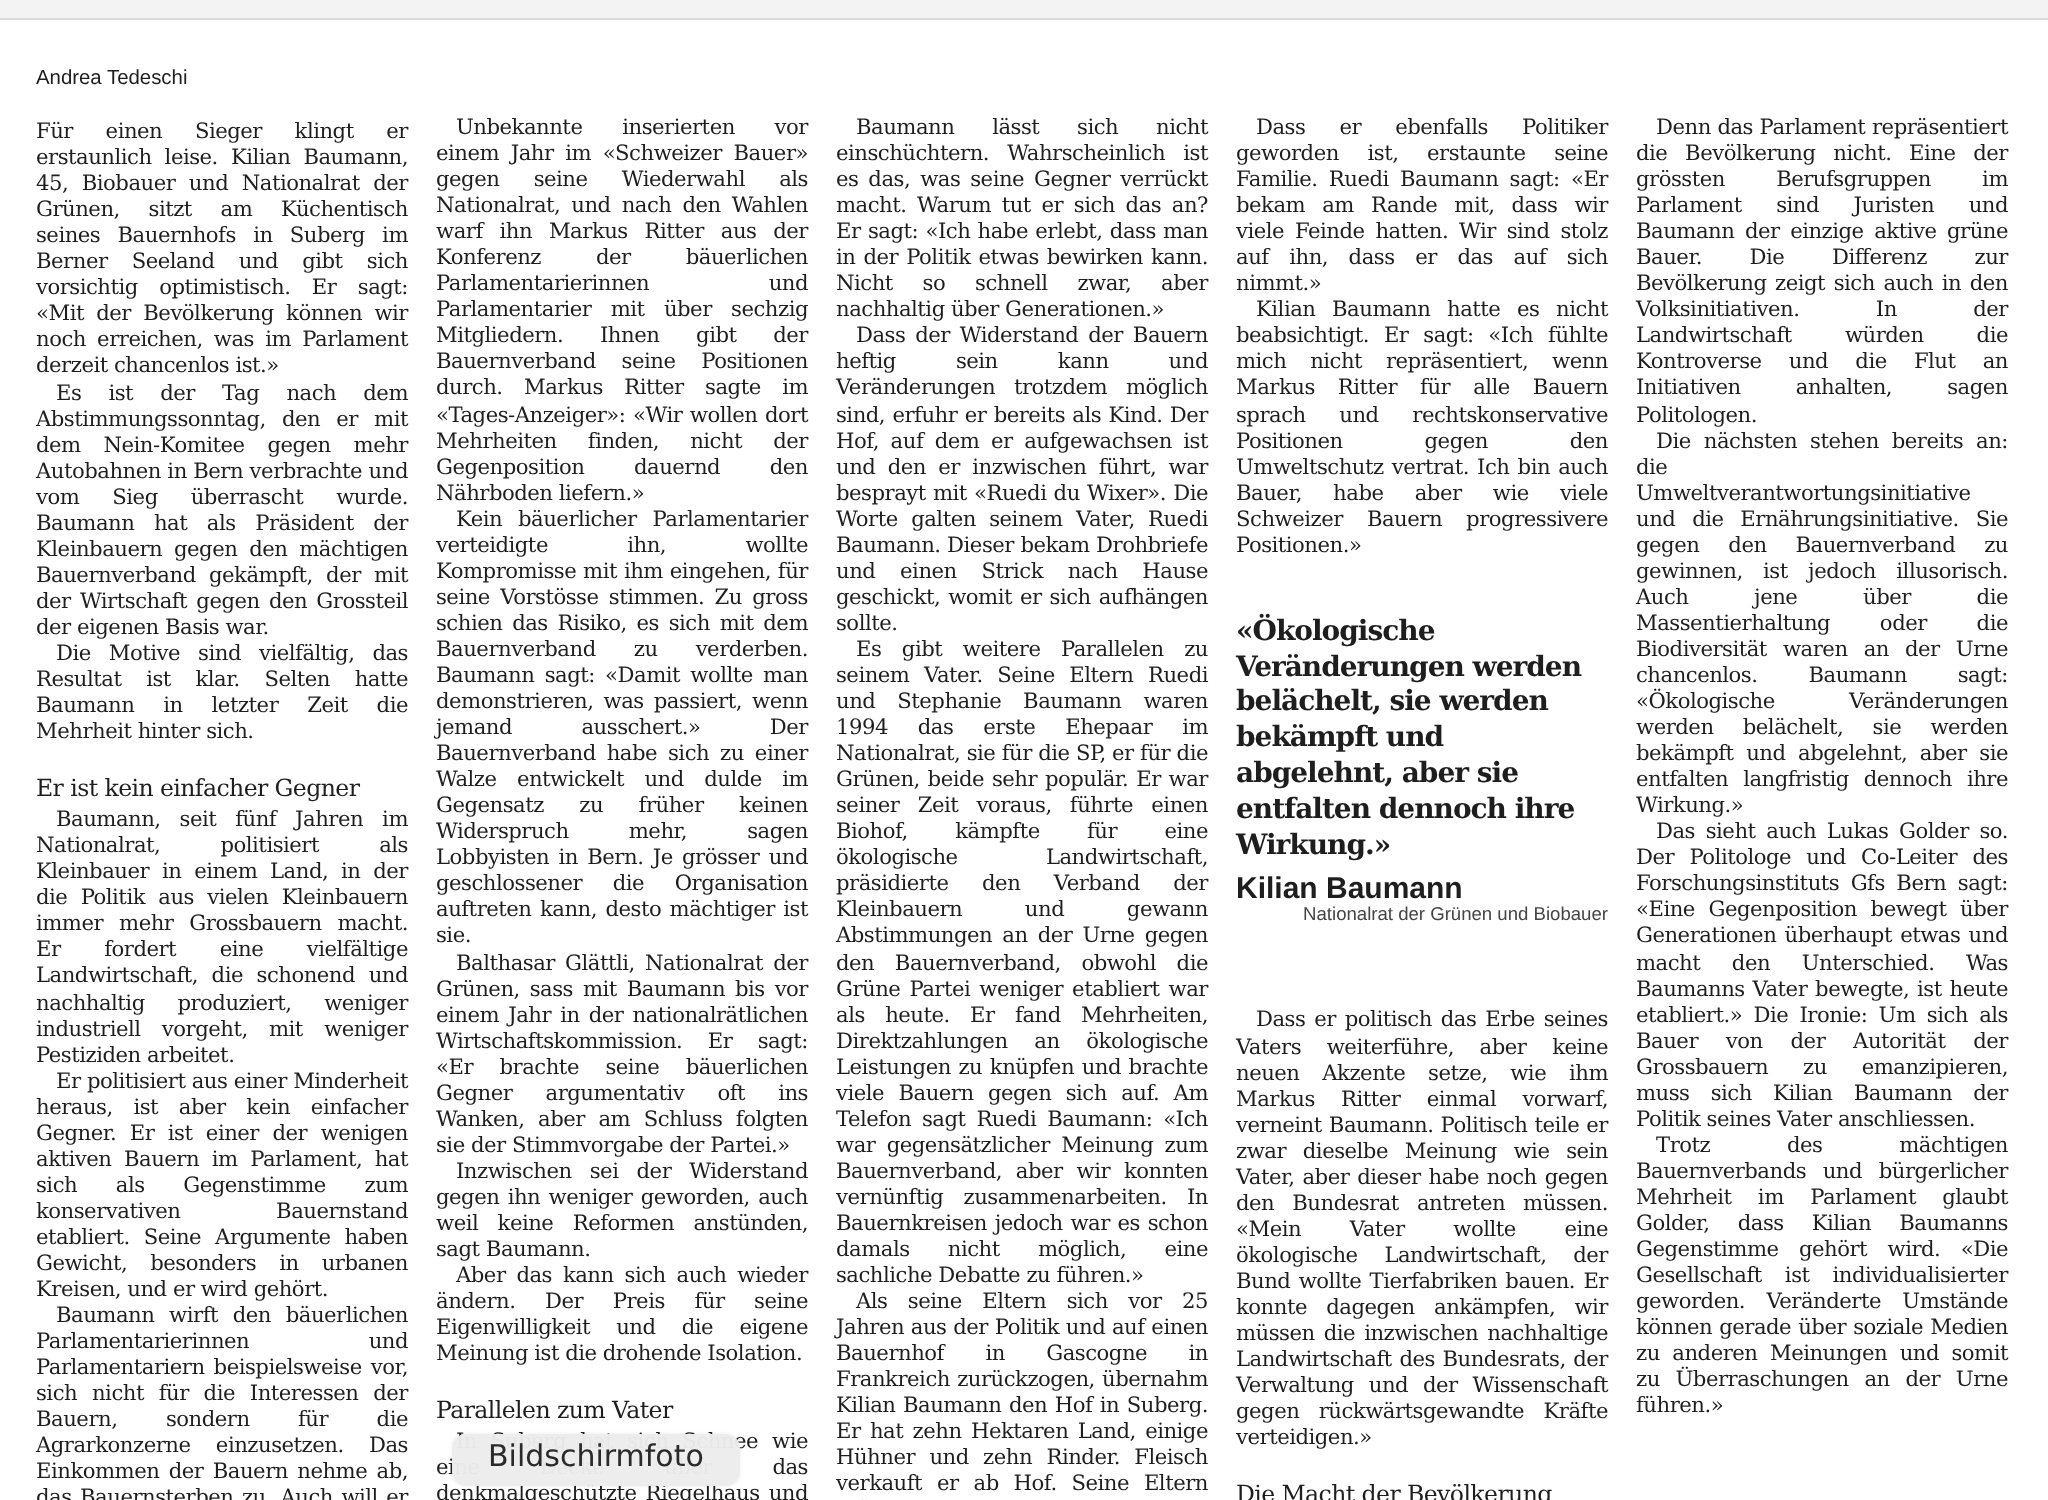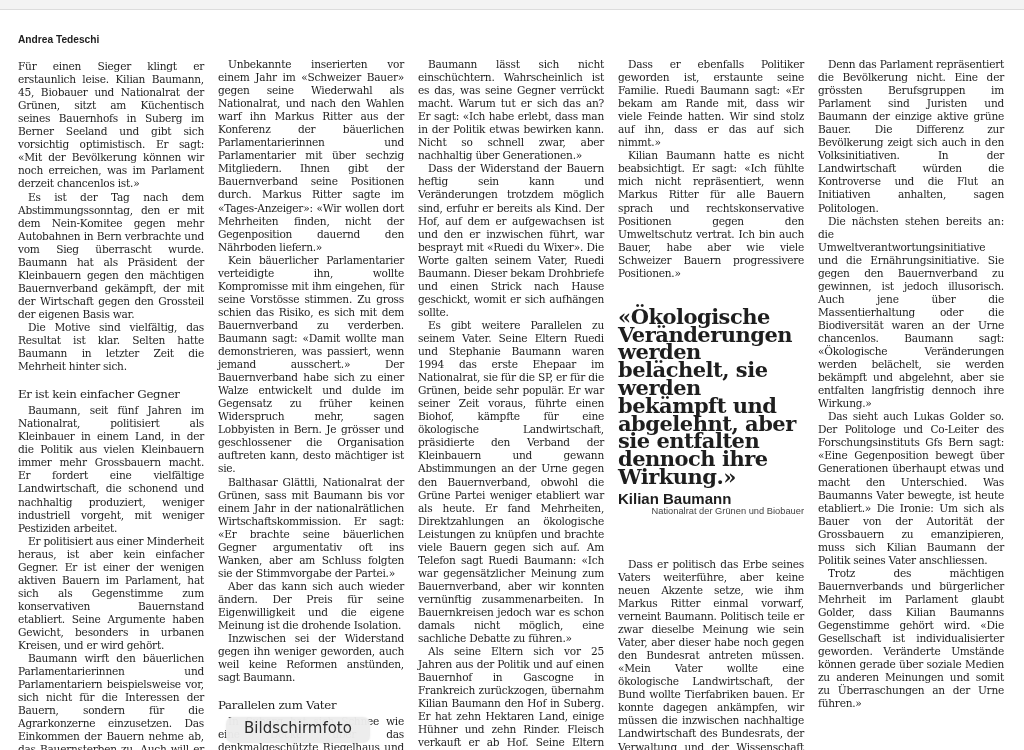--- a/index.html
+++ b/index.html
@@ -18,30 +18,30 @@
     display: flex; gap: 14px;
   }
   .col {
     width: 186px; flex: 0 0 186px;
     font-size: 10.6px; line-height: 13.05px;
     text-align: justify; hyphens: auto; letter-spacing: -0.25px;
   }
   .col p { margin: 0; text-indent: 10px; }
   .col p.first { text-indent: 0; }
   .author {
-    font-family: "Liberation Sans", sans-serif; font-weight: bold;
+    font-family: "Liberation Sans", sans-serif; font-weight: normal;
     font-size: 10.2px; margin: 5px 0 14px 0; letter-spacing: 0;
   }
   .subhead {
     font-weight: normal; font-size: 11.8px; line-height: 15px;
     margin: 14px 0 2px 0; letter-spacing: -0.3px; text-align: left;
   }
   .pullquote { margin: 28px 0 40px 0; }
   .pullquote .qtext {
-    font-weight: bold; font-size: 21px; line-height: 17.8px;
+    font-weight: bold; font-size: 14px; line-height: 17.8px;
     letter-spacing: -0.5px; text-align: left; margin: 0 0 6px 0;
   }
   .pullquote .qname {
     font-family: "Liberation Sans", sans-serif; font-weight: bold;
     font-size: 15px; letter-spacing: 0; text-align: left;
   }
   .pullquote .qrole {
     font-family: "Liberation Sans", sans-serif; font-size: 9.3px;
     color: #444; letter-spacing: 0; text-align: right;
   }
@@ -66,22 +66,22 @@
       <p>Die Motive sind vielfältig, das Resultat ist klar. Selten hatte Baumann in letzter Zeit die Mehrheit hinter sich.</p>
       <div class="subhead">Er ist kein einfacher Gegner</div>
       <p>Baumann, seit fünf Jahren im Nationalrat, politisiert als Kleinbauer in einem Land, in der die Politik aus vielen Kleinbauern immer mehr Grossbauern macht. Er fordert eine vielfältige Landwirtschaft, die schonend und nachhaltig produziert, weniger industriell vorgeht, mit weniger Pestiziden arbeitet.</p>
       <p>Er politisiert aus einer Minderheit heraus, ist aber kein einfacher Gegner. Er ist einer der wenigen aktiven Bauern im Parlament, hat sich als Gegenstimme zum konservativen Bauernstand etabliert. Seine Argumente haben Gewicht, besonders in urbanen Kreisen, und er wird gehört.</p>
       <p>Baumann wirft den bäuerlichen Parlamentarierinnen und Parlamentariern beispielsweise vor, sich nicht für die Interessen der Bauern, sondern für die Agrarkonzerne einzusetzen. Das Einkommen der Bauern nehme ab, das Bauernsterben zu. Auch will er als Rindfleischproduzent den Fleischkonsum reduzieren.</p>
     </div>
   <div class="col" style="padding-top: 30px;">
       <p>Unbekannte inserierten vor einem Jahr im «Schweizer Bauer» gegen seine Wiederwahl als Nationalrat, und nach den Wahlen warf ihn Markus Ritter aus der Konferenz der bäuerlichen Parlamentarierinnen und Parlamentarier mit über sechzig Mitgliedern. Ihnen gibt der Bauernverband seine Positionen durch. Markus Ritter sagte im «Tages-Anzeiger»: «Wir wollen dort Mehrheiten finden, nicht der Gegenposition dauernd den Nährboden liefern.»</p>
       <p>Kein bäuerlicher Parlamentarier verteidigte ihn, wollte Kompromisse mit ihm eingehen, für seine Vorstösse stimmen. Zu gross schien das Risiko, es sich mit dem Bauernverband zu verderben. Baumann sagt: «Damit wollte man demonstrieren, was passiert, wenn jemand ausschert.» Der Bauernverband habe sich zu einer Walze entwickelt und dulde im Gegensatz zu früher keinen Widerspruch mehr, sagen Lobbyisten in Bern. Je grösser und geschlossener die Organisation auftreten kann, desto mächtiger ist sie.</p>
       <p>Balthasar Glättli, Nationalrat der Grünen, sass mit Baumann bis vor einem Jahr in der nationalrätlichen Wirtschaftskommission. Er sagt: «Er brachte seine bäuerlichen Gegner argumentativ oft ins Wanken, aber am Schluss folgten sie der Stimmvorgabe der Partei.»</p>
+      <p>Inzwischen sei der Widerstand gegen ihn weniger geworden, auch weil keine Reformen anstünden, sagt Baumann.</p>
       <p>Aber das kann sich auch wieder ändern. Der Preis für seine Eigenwilligkeit und die eigene Meinung ist die drohende Isolation.</p>
-      <p>Inzwischen sei der Widerstand gegen ihn weniger geworden, auch weil keine Reformen anstünden, sagt Baumann.</p>
       <div class="subhead">Parallelen zum Vater</div>
       <p>In Suberg hat sich Schnee wie eine Decke über das denkmalgeschützte Riegelhaus und das Feld gelegt, das umgeben ist von Bächen und Apfelbäumen. Hier lebt Baumann mit seiner Partnerin und seinen drei Kindern. Am Küchentisch erzählt er von den Drohungen in Briefen an ihn und den Gewaltaufrufen in der Bauernpresse, die während des Abstimmungskampfes der Pestizid- und Trinkwasserinitiative vor drei Jahren gegen ihn … n. Auf d… n.</p>
     </div>
   <div class="col" style="padding-top: 30px;">
       <p>Baumann lässt sich nicht einschüchtern. Wahrscheinlich ist es das, was seine Gegner verrückt macht. Warum tut er sich das an? Er sagt: «Ich habe erlebt, dass man in der Politik etwas bewirken kann. Nicht so schnell zwar, aber nachhaltig über Generationen.»</p>
       <p>Dass der Widerstand der Bauern heftig sein kann und Veränderungen trotzdem möglich sind, erfuhr er bereits als Kind. Der Hof, auf dem er aufgewachsen ist und den er inzwischen führt, war besprayt mit «Ruedi du Wixer». Die Worte galten seinem Vater, Ruedi Baumann. Dieser bekam Drohbriefe und einen Strick nach Hause geschickt, womit er sich aufhängen sollte.</p>
       <p>Es gibt weitere Parallelen zu seinem Vater. Seine Eltern Ruedi und Stephanie Baumann waren 1994 das erste Ehepaar im Nationalrat, sie für die SP, er für die Grünen, beide sehr populär. Er war seiner Zeit voraus, führte einen Biohof, kämpfte für eine ökologische Landwirtschaft, präsidierte den Verband der Kleinbauern und gewann Abstimmungen an der Urne gegen den Bauernverband, obwohl die Grüne Partei weniger etabliert war als heute. Er fand Mehrheiten, Direktzahlungen an ökologische Leistungen zu knüpfen und brachte viele Bauern gegen sich auf. Am Telefon sagt Ruedi Baumann: «Ich war gegensätzlicher Meinung zum Bauernverband, aber wir konnten vernünftig zusammenarbeiten. In Bauernkreisen jedoch war es schon damals nicht möglich, eine sachliche Debatte zu führen.»</p>
       <p>Als seine Eltern sich vor 25 Jahren aus der Politik und auf einen Bauernhof in Gascogne in Frankreich zurückzogen, übernahm Kilian Baumann den Hof in Suberg. Er hat zehn Hektaren Land, einige Hühner und zehn Rinder. Fleisch verkauft er ab Hof. Seine Eltern prägten Kilian Baumanns Berufsverständnis. Als Bauer arbeitet er mit der Natur, nicht gegen sie. Als Teenager gründete er den Naturschutzverein Nature Peace mit dem N-P-Sekretariat in der Scheune. In der Landwirtschaftsschule nannte er sich Kilian B., um sich nicht zur Politik seiner Eltern positionieren zu müssen.</p>
     </div>
   <div class="col" style="padding-top: 30px;">

